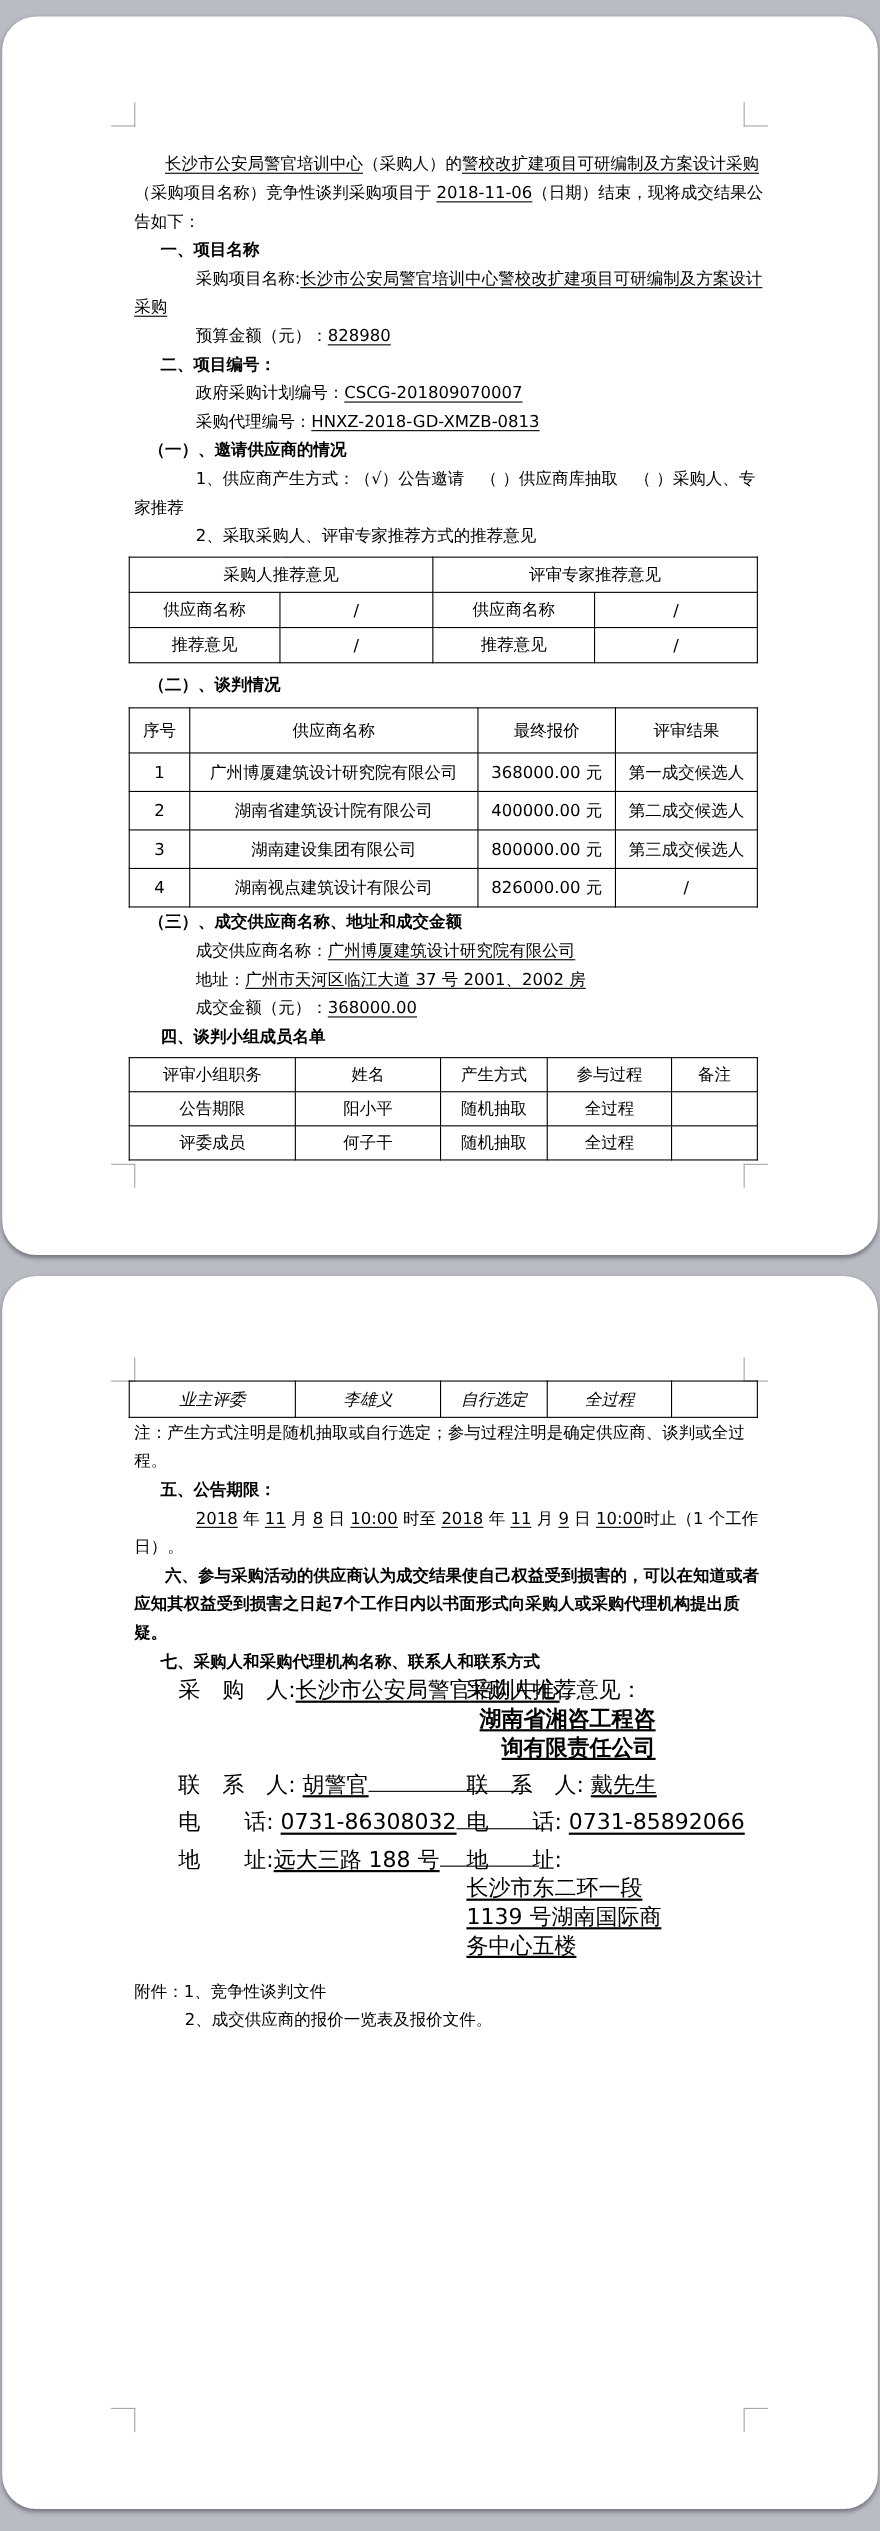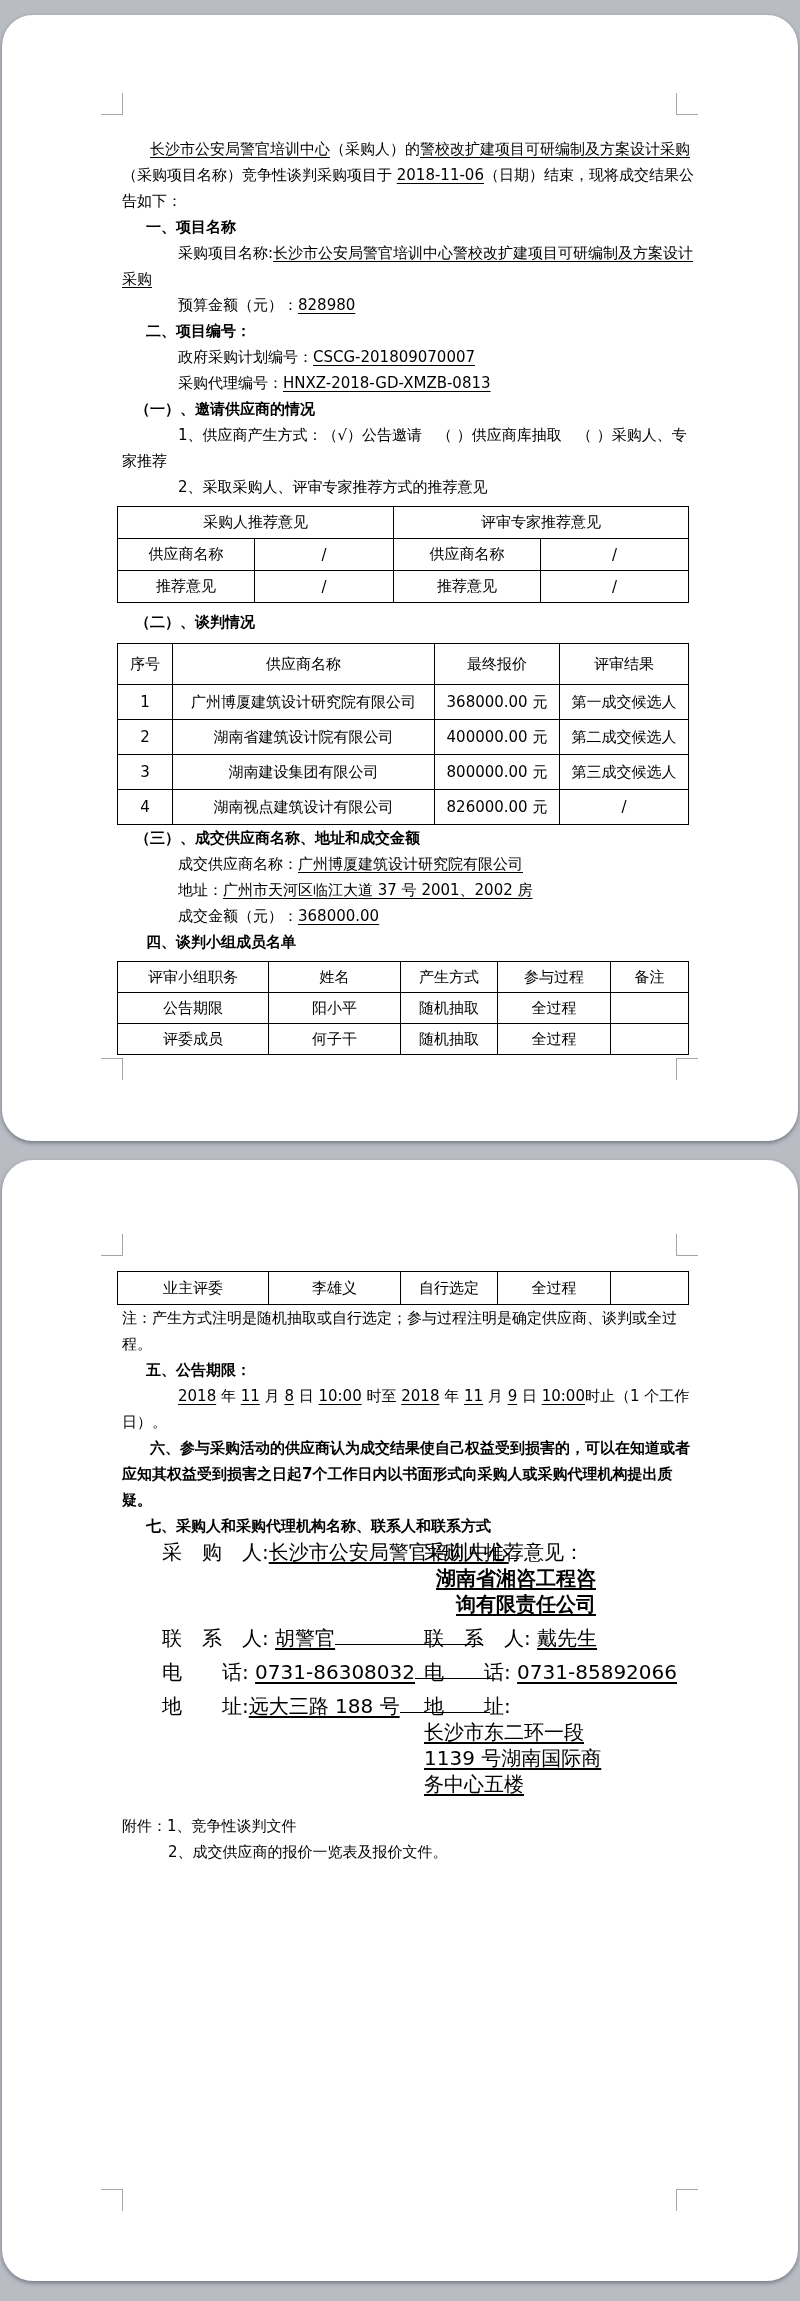--- a/index.html
+++ b/index.html
@@ -206,21 +206,21 @@
 </div>
 
 <div class="page" id="page2">
   <div class="cm cm-tl"></div>
   <div class="cm cm-tr"></div>
   <div class="cm cm-bl"></div>
   <div class="cm cm-br"></div>
 
   <div class="content c2">
 
-    <table class="t3 tcont" style="margin-top:16px;">
+    <table class="t3 tcont" style="margin-top:0;font-style:italic;">
       <colgroup>
           <col style="width:151px">
           <col style="width:132px">
           <col style="width:97px">
           <col style="width:113px">
           <col style="width:78px">
         </colgroup>
       <tbody>
           <tr>
         <td>业主评委</td>

